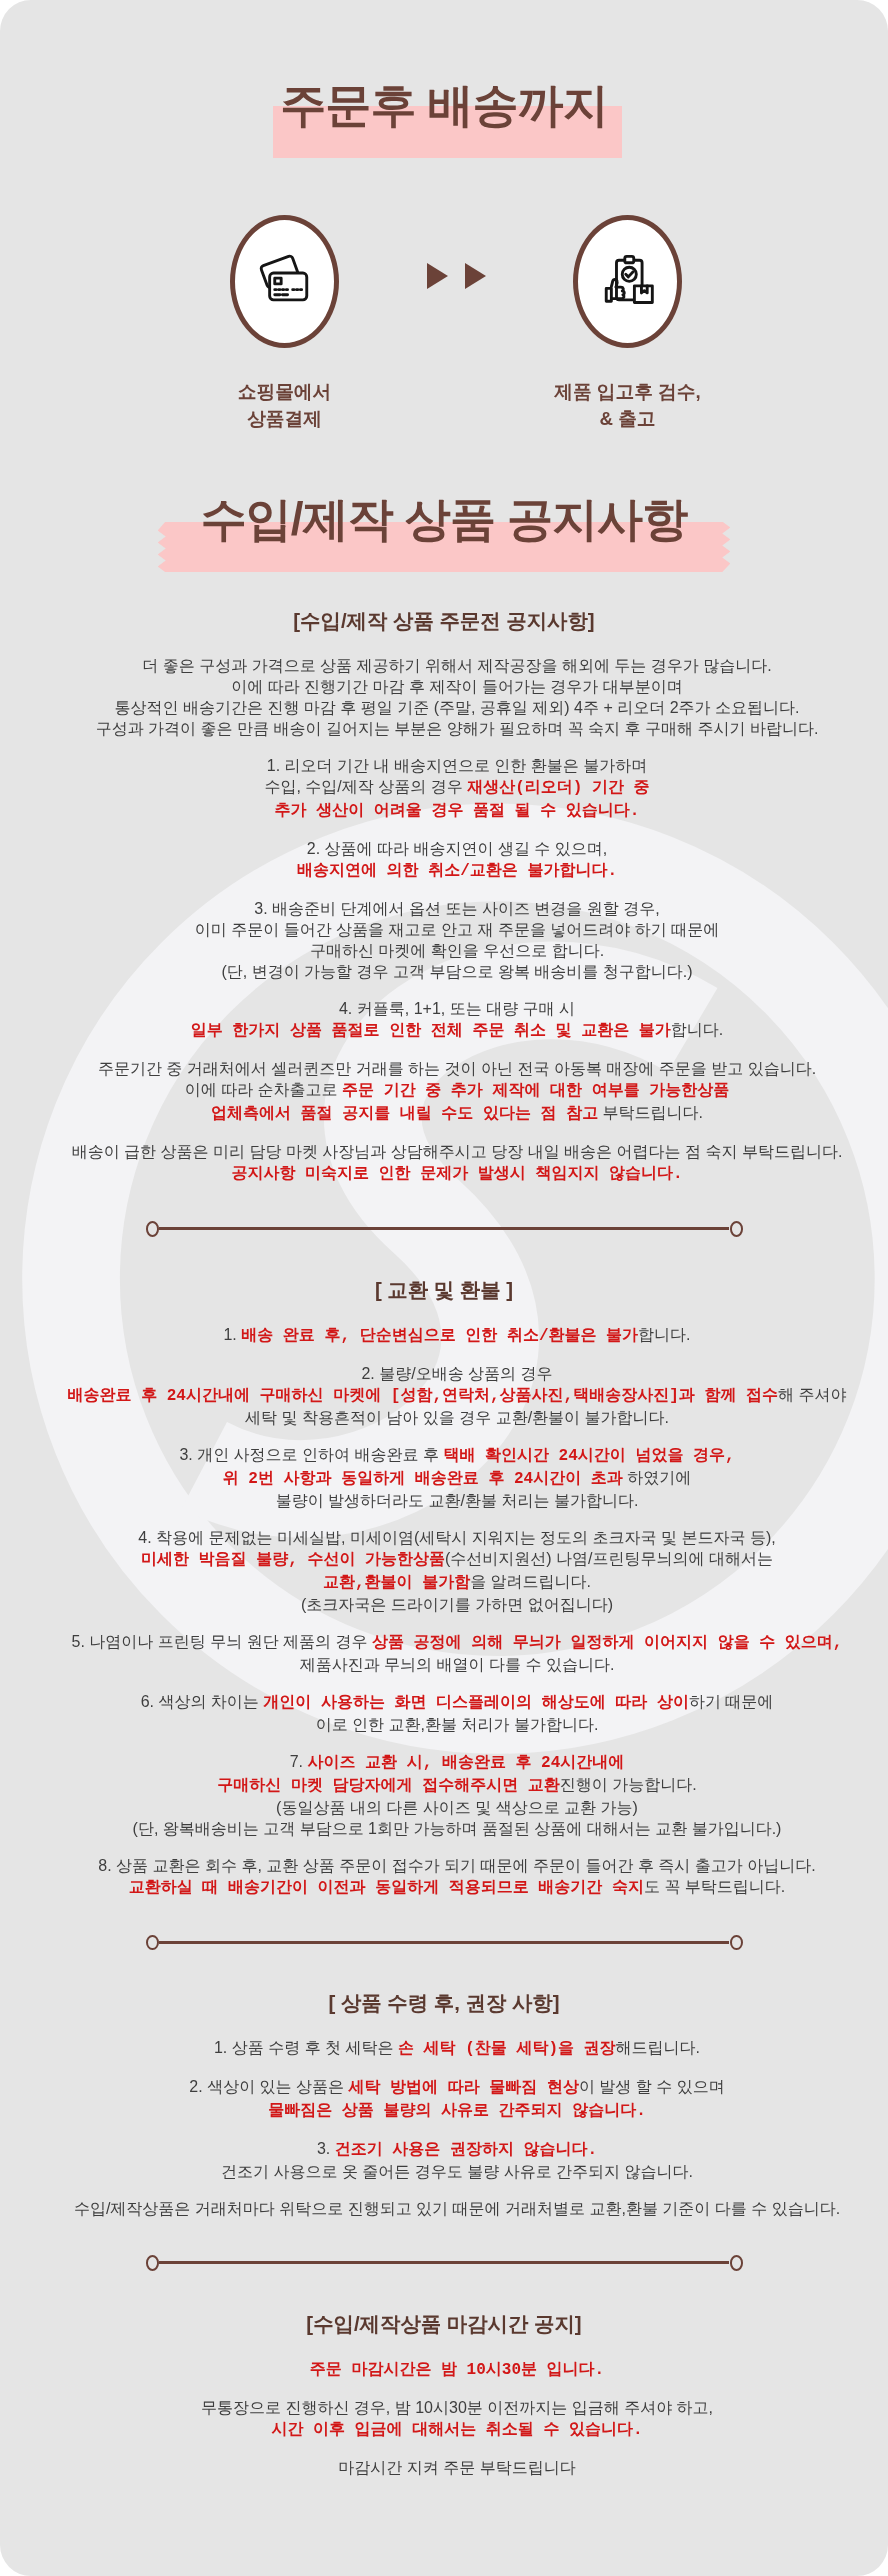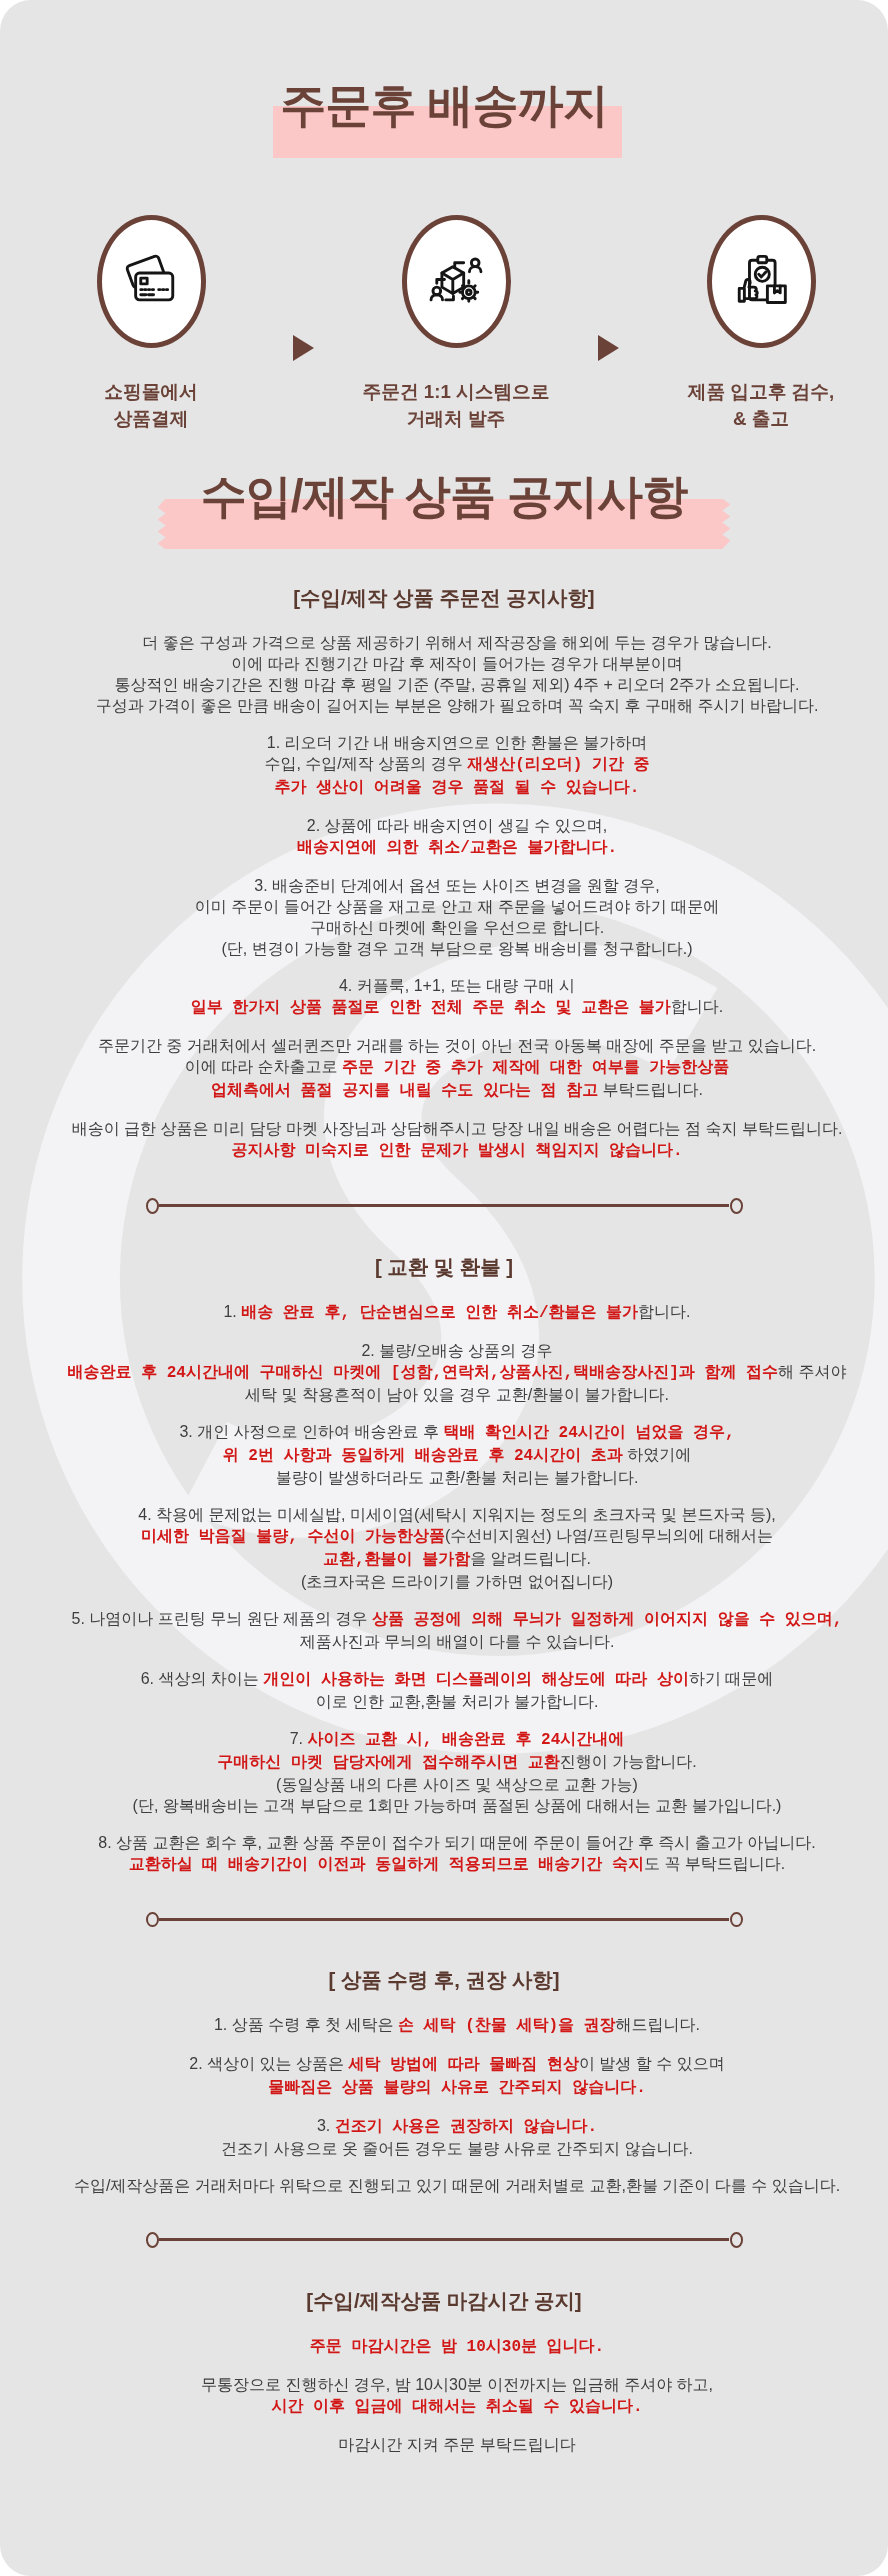--- a/index.html
+++ b/index.html
@@ -13,30 +13,30 @@
              letter-spacing:-0.9px;color:#6b4238;}
   .hl{position:relative;display:inline-block;}
   .hl .txt{position:relative;z-index:1;}
   .rb{position:absolute;z-index:0;background:#fbc7c7;}
   .rb1{left:-7px;right:-14px;top:28px;height:52px;}
   .rb2{left:-43px;right:-43px;top:30px;height:50px;
        clip-path:polygon(1.3% 0,98.7% 0,100% 11%,98.6% 23%,100% 35%,98.6% 47%,100% 59%,98.6% 71%,100% 83%,98.6% 100%,1.3% 100%,0 89%,1.4% 77%,0 65%,1.4% 53%,0 41%,1.4% 29%,0 17%);}
   .hero{padding-top:78px;text-align:center;}
 
   
-  .steps{margin-top:82px;display:flex;justify-content:center;align-items:center;gap:17px;margin-left:24px;}
+  .steps{margin-top:82px;display:flex;justify-content:center;align-items:flex-start;gap:17px;margin-left:24px;}
   .step{width:250px;display:flex;flex-direction:column;align-items:center;}
   .circle{width:99px;height:123px;border:5.3px solid #6b4238;border-radius:50%;
           display:flex;align-items:center;justify-content:center;background:#fff;}
   .circle svg{width:64px;height:64px;}
   .step-label{margin-top:30px;font-size:18.7px;line-height:27px;font-weight:700;color:#6b4238;text-align:center;}
   .sarrow{width:0;height:0;border-left:21px solid #6b4238;border-top:13.3px solid transparent;
           border-bottom:13.3px solid transparent;margin-top:48px;}
 
-  .title2{margin-top:37px;text-align:center;}
+  .title2{margin-top:60px;text-align:center;}
 
   
   .sec-h{margin:0;text-align:center;font-size:20.4px;line-height:25px;font-weight:800;color:#5a392f;}
   .h-a{margin-top:62px;}
   .h-b,.h-c,.h-d{margin-top:41px;}
   .blocks{text-align:center;font-size:16px;line-height:21px;}
   .blk{margin-top:21px;padding-left:26px;}
   .blk + .blk{margin-top:16px;}
   .blk--wide{margin-top:23px;}
   .tline{min-height:21px;}
@@ -83,42 +83,20 @@
             </svg>
           </div>
           <div class="step-label">
             <div>쇼핑몰에서</div>
             <div>상품결제</div>
           </div>
         </div>
 
         <div class="sarrow"></div>
 
-        <div class="step">
-          <div class="circle">
-            <svg viewBox="0 0 100 100">
-              <g fill="none" stroke="#151515" stroke-width="4.5" stroke-linecap="round" stroke-linejoin="round">
-                <path d="M28 36l17-10 17 10v22l-17 10-17-10z"></path>
-                <path d="M28 36l17 10 17-10 M45 46v22"></path>
-                <circle cx="70" cy="66" r="10"></circle>
-                <circle cx="70" cy="66" r="3.5"></circle>
-                <path d="M70 52v-4 M70 80v-4 M56 66h4 M80 66h4 M60 56l3 3 M80 56l-3 3 M60 76l3-3 M80 76l-3-3"></path>
-                <circle cx="80" cy="20" r="6"></circle>
-                <path d="M71 34c0-5 4-8 9-8s9 3 9 8"></path>
-                <circle cx="20" cy="64" r="6"></circle>
-                <path d="M11 78c0-5 4-8 9-8s9 3 9 8"></path>
-                <path d="M62 20H48v8 M20 52v-6h12 M34 78h12v-6"></path>
-              </g>
-            </svg>
-          </div>
-          <div class="step-label">
-            <div>주문건 1:1 시스템으로</div>
-            <div>거래처 발주</div>
-          </div>
-        </div>
 
         <div class="sarrow"></div>
 
         <div class="step">
           <div class="circle">
             <svg viewBox="0 0 100 100">
               <g fill="none" stroke="#151515" stroke-width="4.5" stroke-linecap="round" stroke-linejoin="round">
                 <rect x="32" y="16" width="40" height="62" rx="4"></rect>
                 <rect x="45" y="10" width="14" height="10" rx="3" fill="#ffffff"></rect>
                 <circle cx="52" cy="38" r="11"></circle>

